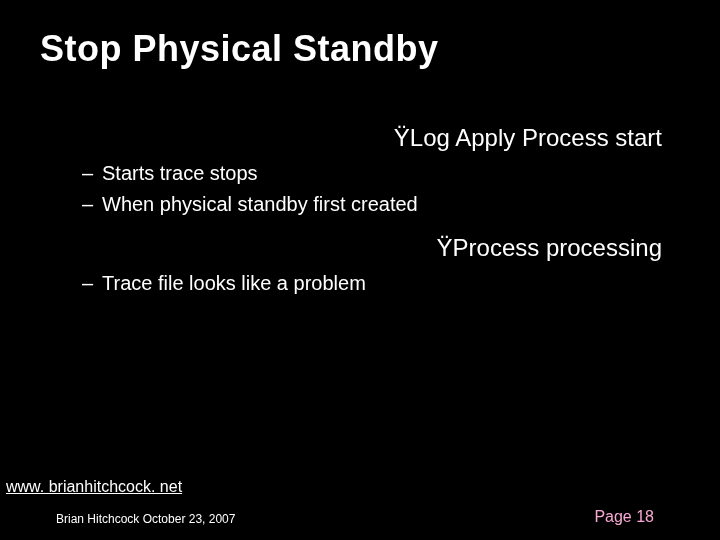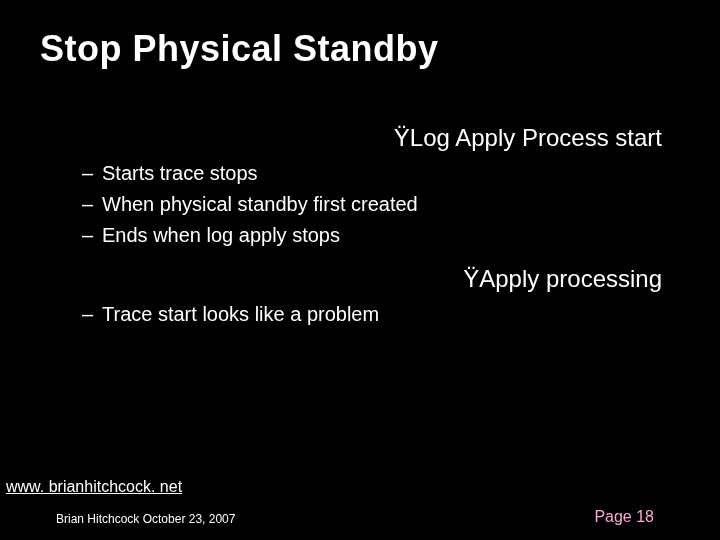--- a/index.html
+++ b/index.html
@@ -90,29 +90,26 @@
 
     <div class="level1">
       <span class="bullet-mark">Ÿ</span><span>Log Apply Process start</span>
     </div>
     <div class="level2">
       <span class="dash">–</span><span>Starts trace stops</span>
     </div>
     <div class="level2">
       <span class="dash">–</span><span>When physical standby first created</span>
     </div>
-    <div class="level2">
-      <span class="dash">–</span><span>Ends when log apply stops</span>
-    </div>
 
     <div class="level1 group2">
-      <span class="bullet-mark">Ÿ</span><span>Apply processing</span>
+      <span class="bullet-mark">Ÿ</span><span>Process processing</span>
     </div>
     <div class="level2">
-      <span class="dash">–</span><span>Trace start looks like a problem</span>
+      <span class="dash">–</span><span>Trace file looks like a problem</span>
     </div>
 
   </div>
 
   <div class="footer-url">www. brianhitchcock. net</div>
   <div class="footer-left">Brian Hitchcock   October 23, 2007</div>
   <div class="footer-right">Page 18</div>
 
 </div>
 

